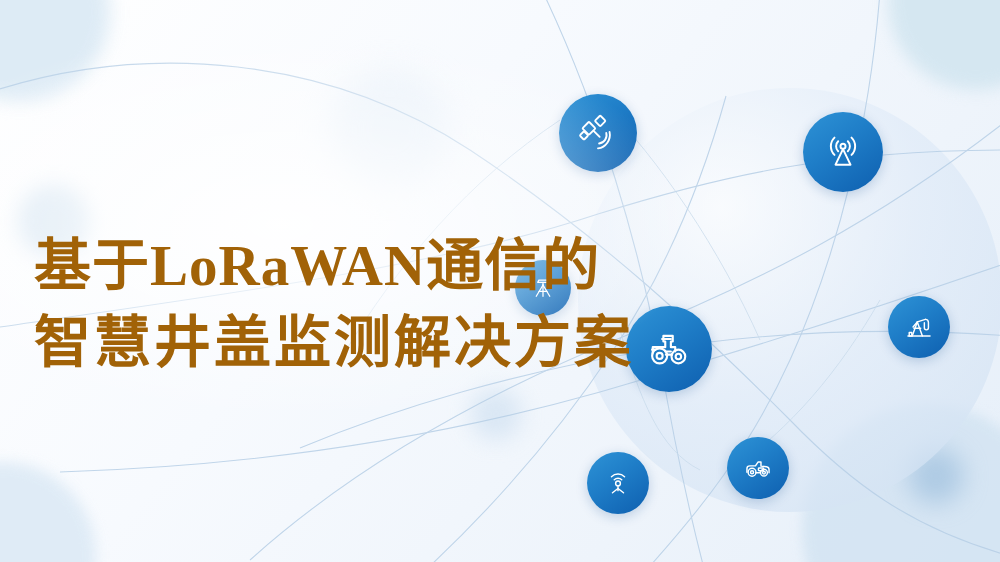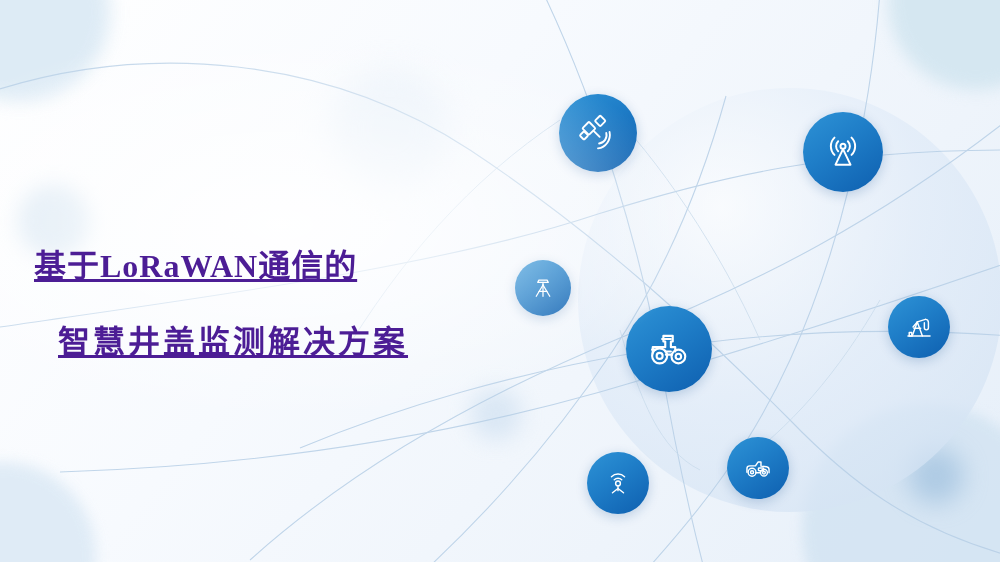--- a/index.html
+++ b/index.html
@@ -112,33 +112,31 @@
   }
 
   
   .title-block {
     position: absolute;
     left: 34px;
     top: 228px;
     width: 520px;
   }
   .title-line {
-    color: #4c1d95;
+    color: #a16207;
     font-family: "Liberation Serif", "DejaVu Serif", serif;
-    font-size: 32px;
+    font-size: 57px;
     font-weight: 700;
     letter-spacing: 1px;
     line-height: 76px;
     white-space: nowrap;
-    text-decoration: underline;
   }
   .title-line.l2 {
     font-family: "Liberation Sans", "DejaVu Sans", sans-serif;
     letter-spacing: 3px;
-    margin-left: 24px;
   }
 
   
   .node {
     position: absolute;
     border-radius: 50%;
     background: linear-gradient(145deg, #2e93d6 0%, #1f7ec8 42%, #0e5faf 100%);
     box-shadow: 0 3px 12px rgba(14,71,140,0.22);
     display: flex;
     align-items: center;

